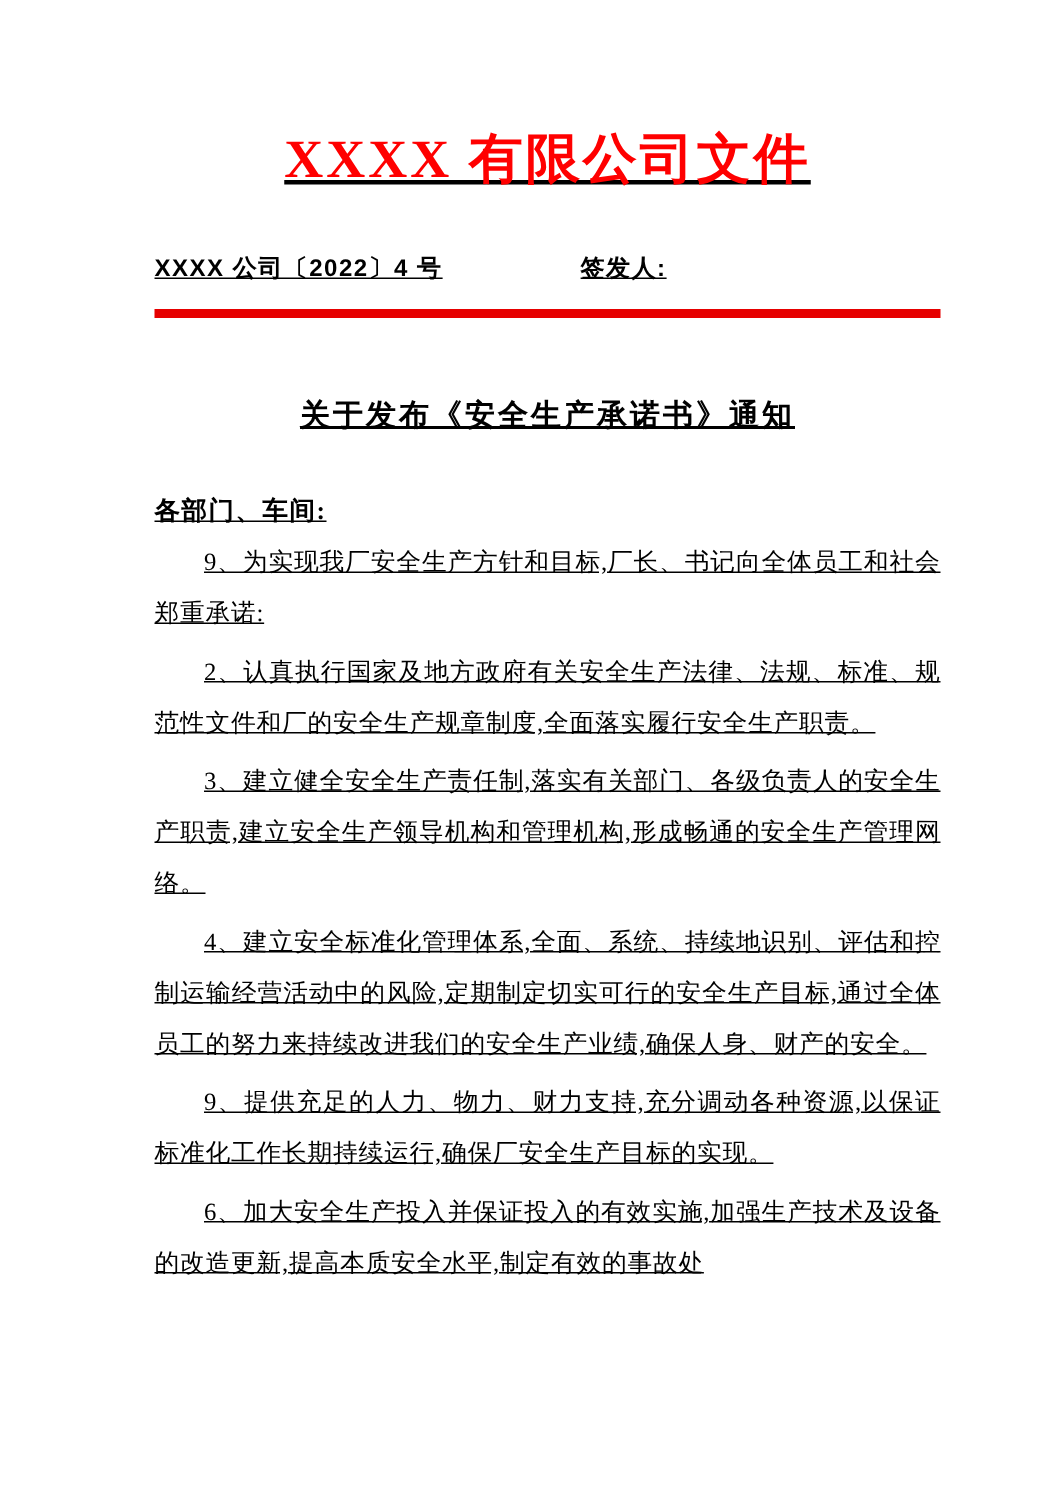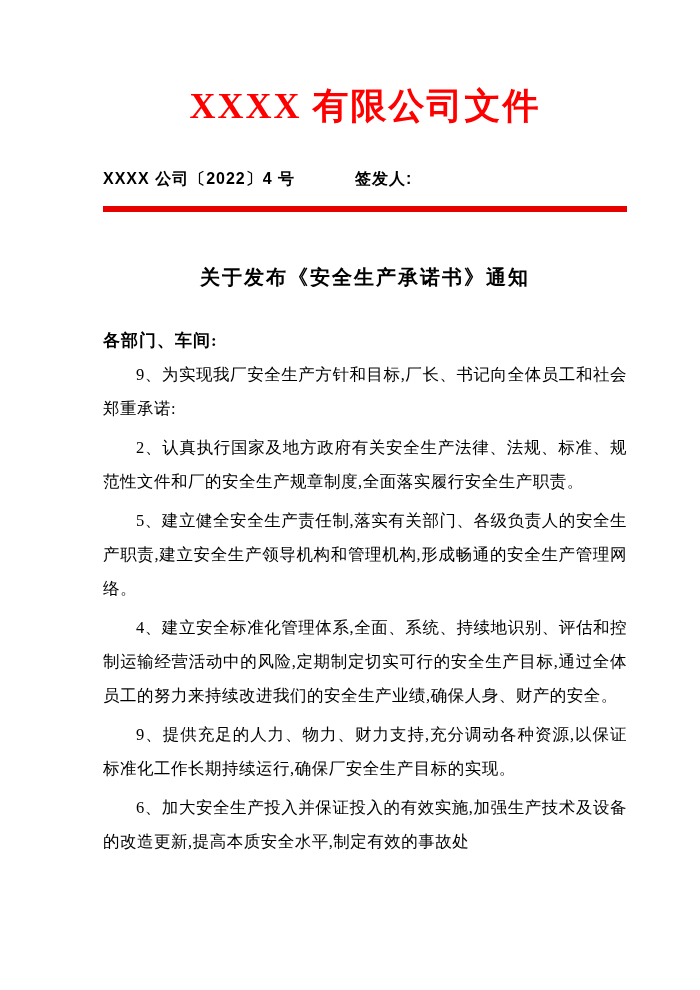--- a/index.html
+++ b/index.html
@@ -14,20 +14,21 @@
     font-family: "Liberation Serif", "DejaVu Serif", serif;
     color: #000000;
   }
   .page {
     position: relative;
     width: 700px;
     height: 990px;
     box-sizing: border-box;
     padding: 85px 73px 0 103px;
     background: #ffffff;
+    text-decoration: underline;
   }
   .doc-title {
     margin: 0;
     font-size: 36px;
     line-height: 42px;
     font-weight: bold;
     color: #ff0000;
     text-align: center;
     letter-spacing: 2px;
     white-space: nowrap;
@@ -35,21 +36,21 @@
   .doc-meta {
     display: flex;
     align-items: center;
     margin-top: 42px;
     font-size: 16px;
     font-weight: bold;
     font-family: "Liberation Sans", "DejaVu Sans", sans-serif;
     letter-spacing: 1px;
   }
   .doc-meta .issuer {
-    margin-left: 60px;
+    margin-left: 92px;
   }
   .red-rule {
     margin-top: 16px;
     height: 6px;
     background: #e60000;
     width: 100%;
   }
   .doc-heading {
     margin: 52px 0 0 0;
     font-size: 20px;
@@ -93,21 +94,21 @@
 
   <h2 class="doc-heading">关于发布《安全生产承诺书》通知</h2>
 
   <div class="body-text">
     <p class="salutation">各部门、车间:</p>
 
     <p class="para">9、为实现我厂安全生产方针和目标,厂长、书记向全体员工和社会郑重承诺:</p>
 
     <p class="para">2、认真执行国家及地方政府有关安全生产法律、法规、标准、规范性文件和厂的安全生产规章制度,全面落实履行安全生产职责。</p>
 
-    <p class="para">5、建立健全安全生产责任制,落实有关部门、各级负责人的安全生产职责,建立安全生产领导机构和管理机构,形成畅通的安全生产管理网络。</p>
+    <p class="para">3、建立健全安全生产责任制,落实有关部门、各级负责人的安全生产职责,建立安全生产领导机构和管理机构,形成畅通的安全生产管理网络。</p>
 
     <p class="para">4、建立安全标准化管理体系,全面、系统、持续地识别、评估和控制运输经营活动中的风险,定期制定切实可行的安全生产目标,通过全体员工的努力来持续改进我们的安全生产业绩,确保人身、财产的安全。</p>
 
     <p class="para">9、提供充足的人力、物力、财力支持,充分调动各种资源,以保证标准化工作长期持续运行,确保厂安全生产目标的实现。</p>
 
     <p class="para">6、加大安全生产投入并保证投入的有效实施,加强生产技术及设备的改造更新,提高本质安全水平,制定有效的事故处</p>
   </div>
 
 </div>
 

